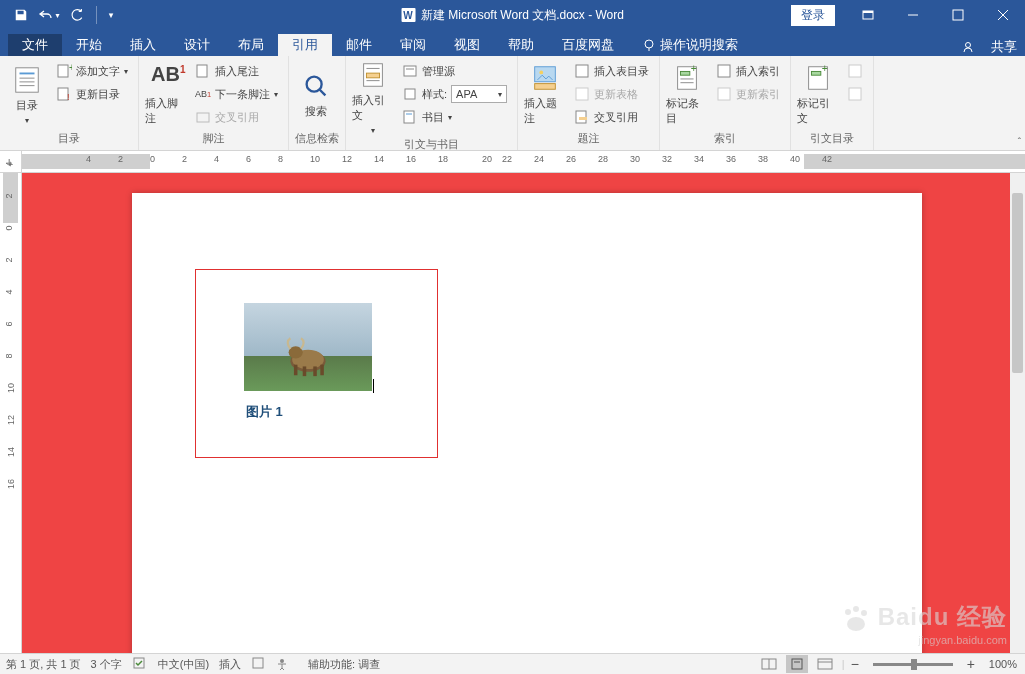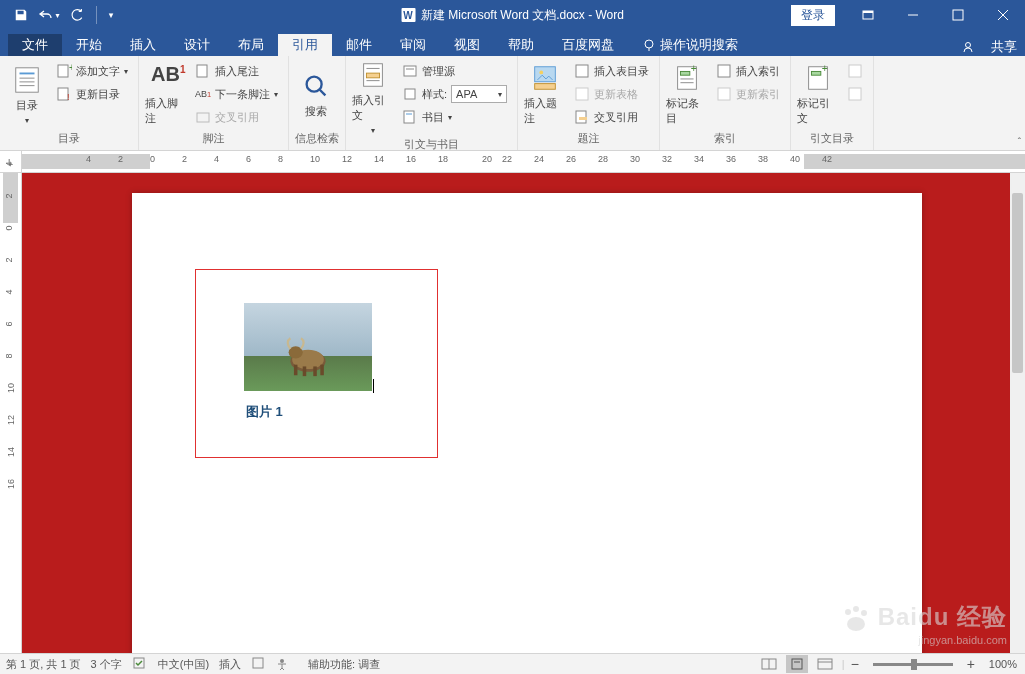--- a/index.html
+++ b/index.html
@@ -38,21 +38,21 @@
 
 
 .ruler-row { background: #fff; height: 22px; display: flex; border-bottom: 1px solid #d4d4d4; }
 .ruler-corner { width: 22px; border-right: 1px solid #d4d4d4; font-size: 9px; color: #666; display: flex; align-items: center; justify-content: center; }
 .hruler { flex: 1; position: relative; overflow: hidden; }
 .hruler-dark { position: absolute; left: 0; top: 3px; height: 15px; background: #cfcfcf; width: 128px; }
 .hruler-dark2 { position: absolute; left: 782px; top: 3px; height: 15px; background: #cfcfcf; width: 225px; }
 .ruler-tick { position: absolute; font-size: 9px; color: #666; top: 3px; }
 
 
-.docarea { display: flex; height: 480px; background: #b91c1c; text-align: center; }
+.docarea { display: flex; height: 480px; background: #ef4444; text-align: center; }
 .vruler { width: 22px; background: #fff; border-right: 1px solid #d4d4d4; position: relative; }
 .vruler-dark { position: absolute; left: 3px; top: 0; width: 15px; height: 50px; background: #cfcfcf; }
 .vtick { position: absolute; font-size: 9px; color: #666; left: 6px; transform: rotate(-90deg); }
 .canvas { flex: 1; overflow: auto; position: relative; }
 .page { position: absolute; left: 110px; top: 20px; width: 790px; height: 620px; background: #fff; box-shadow: 0 0 6px rgba(0,0,0,0.25); }
 .redbox { position: absolute; left: 63px; top: 76px; width: 243px; height: 189px; border: 1px solid #e03030; }
 .pic { position: absolute; left: 112px; top: 110px; width: 128px; height: 88px; }
 .pic-sky { position: absolute; inset: 0; background: linear-gradient(#c5d5e0, #9fb8c8 60%, #5a7a4a 60%, #6a9a5a); }
 .pic-ox { position: absolute; left: 36px; top: 30px; width: 56px; height: 44px; }
 .caption { position: absolute; left: 114px; top: 210px; font-size: 13px; font-weight: bold; color: #1f4e79; }

